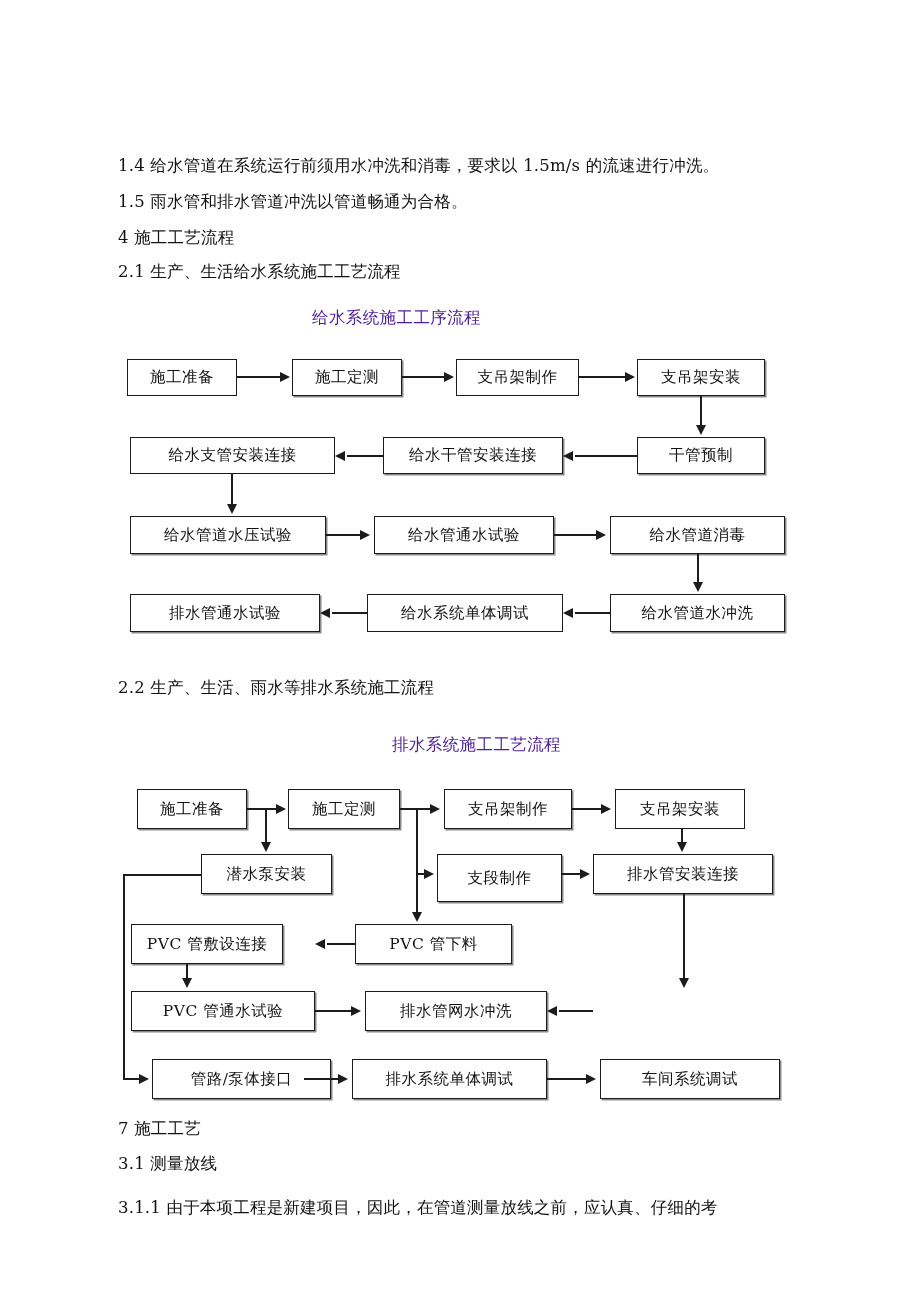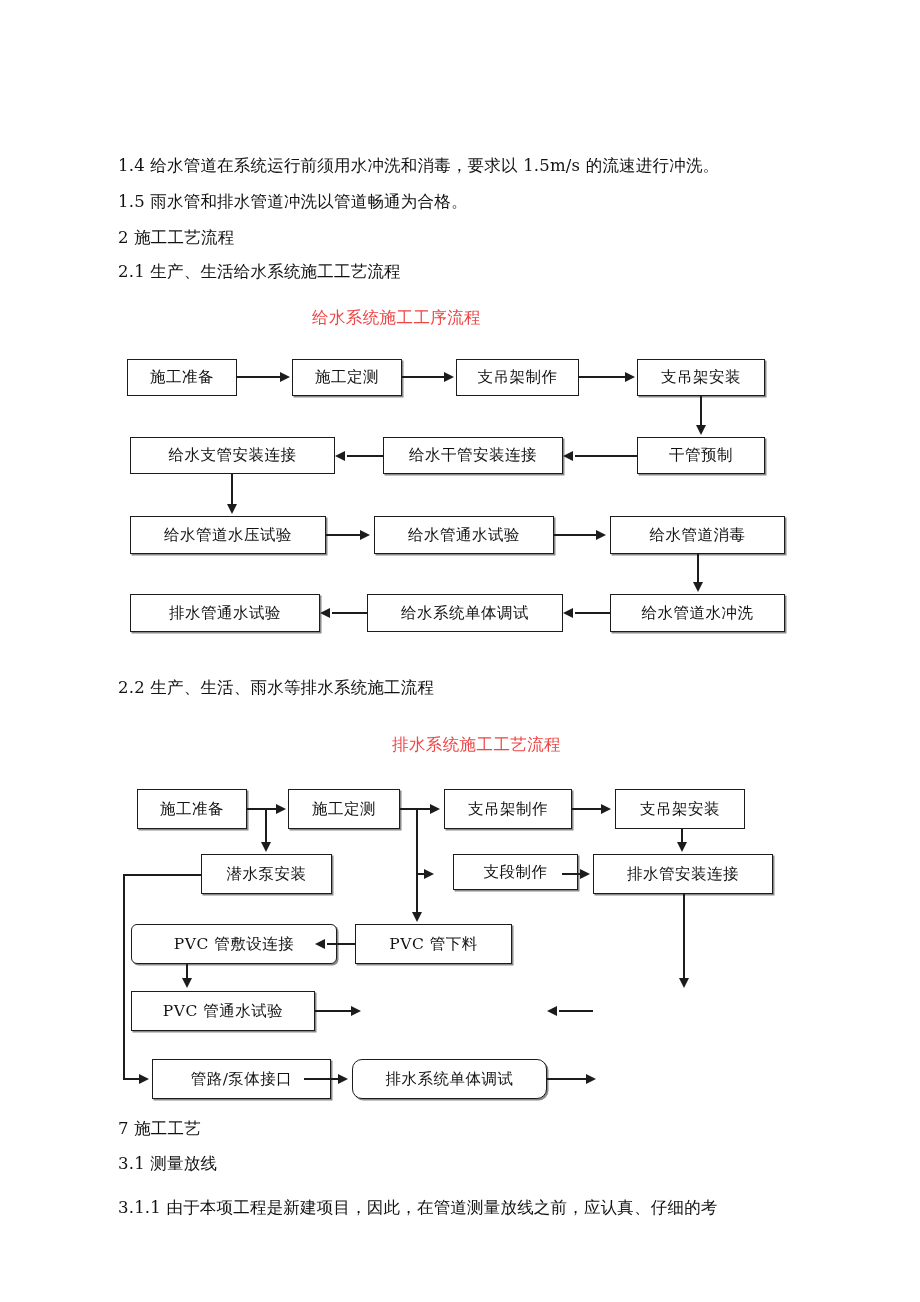--- a/index.html
+++ b/index.html
@@ -26,21 +26,21 @@
     font-size: 16.5px;
     line-height: 1.2;
     white-space: nowrap;
     letter-spacing: 0.2px;
     color: #121212;
   }
   .chart-title {
     position: absolute;
     font-size: 16.5px;
     white-space: nowrap;
-    color: #ef4444;
+    color: #4c1d95;
     letter-spacing: 0.4px;
   }
   
   .fbox {
     position: absolute;
     border: 1.3px solid #1c1c1c;
     background: #ffffff;
     box-sizing: border-box;
     display: flex;
     align-items: center;
@@ -80,21 +80,21 @@
     border-top: 10px solid #1c1c1c;
   }
 </style>
 </head>
 <body>
 
 <div class="page">
 
   <div class="para" style="left:118px; top:140px;">1.4 给水管道在系统运行前须用水冲洗和消毒，要求以 1.5m/s 的流速进行冲洗。</div>
   <div class="para" style="left:118px; top:176px;">1.5 雨水管和排水管道冲洗以管道畅通为合格。</div>
-  <div class="para" style="left:118px; top:212px;">2    施工工艺流程</div>
+  <div class="para" style="left:118px; top:212px;">4    施工工艺流程</div>
   <div class="para" style="left:118px; top:246px;">2.1 生产、生活给水系统施工工艺流程</div>
   <div class="para" style="left:118px; top:662px;">2.2 生产、生活、雨水等排水系统施工流程</div>
   <div class="para" style="left:118px; top:1103px;">7    施工工艺</div>
   <div class="para" style="left:118px; top:1138px;">3.1 测量放线</div>
   <div class="para" style="left:118px; top:1182px;text-align:center;">3.1.1    由于本项工程是新建项目，因此，在管道测量放线之前，应认真、仔细的考</div>
 
   <div class="chart-title" style="left:312px; top:291px;">给水系统施工工序流程</div>
 
   <div class="fbox" style="left:127px; top:343px; width:110px; height:37px;">施工准备</div>
   <div class="fbox shadowed" style="left:292px; top:343px; width:110px; height:37px;">施工定测</div>
@@ -163,56 +163,58 @@
   <div class="arrow right" style="left:430px; top:787.5px;"></div>
   <div class="vline" style="left:416px; top:792px; height:106px;"></div>
   <div class="hline" style="left:416px; top:857px; width:9px;"></div>
   <div class="arrow right" style="left:424px; top:852.5px;"></div>
   <div class="arrow down" style="left:411.5px; top:896px;"></div>
 
   <div class="hline" style="left:572px; top:792px; width:31px;"></div>
   <div class="arrow right" style="left:601px; top:787.5px;"></div>
 
   <div class="fbox shadowed" style="left:201px; top:838px; width:131px; height:40px;">潜水泵安装</div>
-  <div class="fbox shadowed" style="left:437px; top:838px; width:125px; height:36px;margin-left:16px;">支段制作</div>
+  <div class="fbox shadowed" style="left:437px; top:838px; width:125px; height:48px;">支段制作</div>
   <div class="fbox shadowed" style="left:593px; top:838px; width:180px; height:40px;">排水管安装连接</div>
 
   <div class="vline" style="left:681px; top:813px; height:14px;"></div>
   <div class="arrow down" style="left:676.5px; top:826px;"></div>
 
   <div class="hline" style="left:562px; top:857px; width:19px;"></div>
   <div class="arrow right" style="left:580px; top:852.5px;"></div>
 
   <div class="hline" style="left:123px; top:858px; width:78px;"></div>
   <div class="vline" style="left:123px; top:858px; height:205px;"></div>
   <div class="hline" style="left:123px; top:1062px; width:17px;"></div>
   <div class="arrow right" style="left:139px; top:1057.5px;"></div>
 
-  <div class="fbox shadowed" style="left:131px; top:908px; width:206px; height:40px;border-radius:6px;">PVC 管敷设连接</div>
+  <div class="fbox shadowed" style="left:131px; top:908px; width:152px; height:40px;">PVC 管敷设连接</div>
   <div class="fbox shadowed" style="left:355px; top:908px; width:157px; height:40px;">PVC 管下料</div>
 
   <div class="hline" style="left:327px; top:927px; width:28px;"></div>
   <div class="arrow left" style="left:315px; top:922.5px;"></div>
 
   <div class="fbox shadowed" style="left:131px; top:975px; width:184px; height:40px;">PVC 管通水试验</div>
+  <div class="fbox shadowed" style="left:365px; top:975px; width:182px; height:40px;">排水管网水冲洗</div>
 
   <div class="vline" style="left:186px; top:948px; height:15px;"></div>
   <div class="arrow down" style="left:181.5px; top:962px;"></div>
 
   <div class="hline" style="left:315px; top:994px; width:38px;"></div>
   <div class="arrow right" style="left:351px; top:989.5px;"></div>
 
   <div class="hline" style="left:559px; top:994px; width:34px;"></div>
   <div class="arrow left" style="left:547px; top:989.5px;"></div>
 
   <div class="vline" style="left:683px; top:878px; height:85px;"></div>
   <div class="arrow down" style="left:678.5px; top:962px;"></div>
 
   <div class="fbox shadowed" style="left:152px; top:1043px; width:179px; height:40px;">管路/泵体接口</div>
-  <div class="fbox shadowed" style="left:352px; top:1043px; width:195px; height:40px;border-radius:10px;">排水系统单体调试</div>
+  <div class="fbox shadowed" style="left:352px; top:1043px; width:195px; height:40px;">排水系统单体调试</div>
+  <div class="fbox shadowed" style="left:600px; top:1043px; width:180px; height:40px;">车间系统调试</div>
 
   <div class="hline" style="left:304px; top:1062px; width:36px;"></div>
   <div class="arrow right" style="left:338px; top:1057.5px;"></div>
 
   <div class="hline" style="left:547px; top:1062px; width:41px;"></div>
   <div class="arrow right" style="left:586px; top:1057.5px;"></div>
 
 </div>
 
 </body></html>

